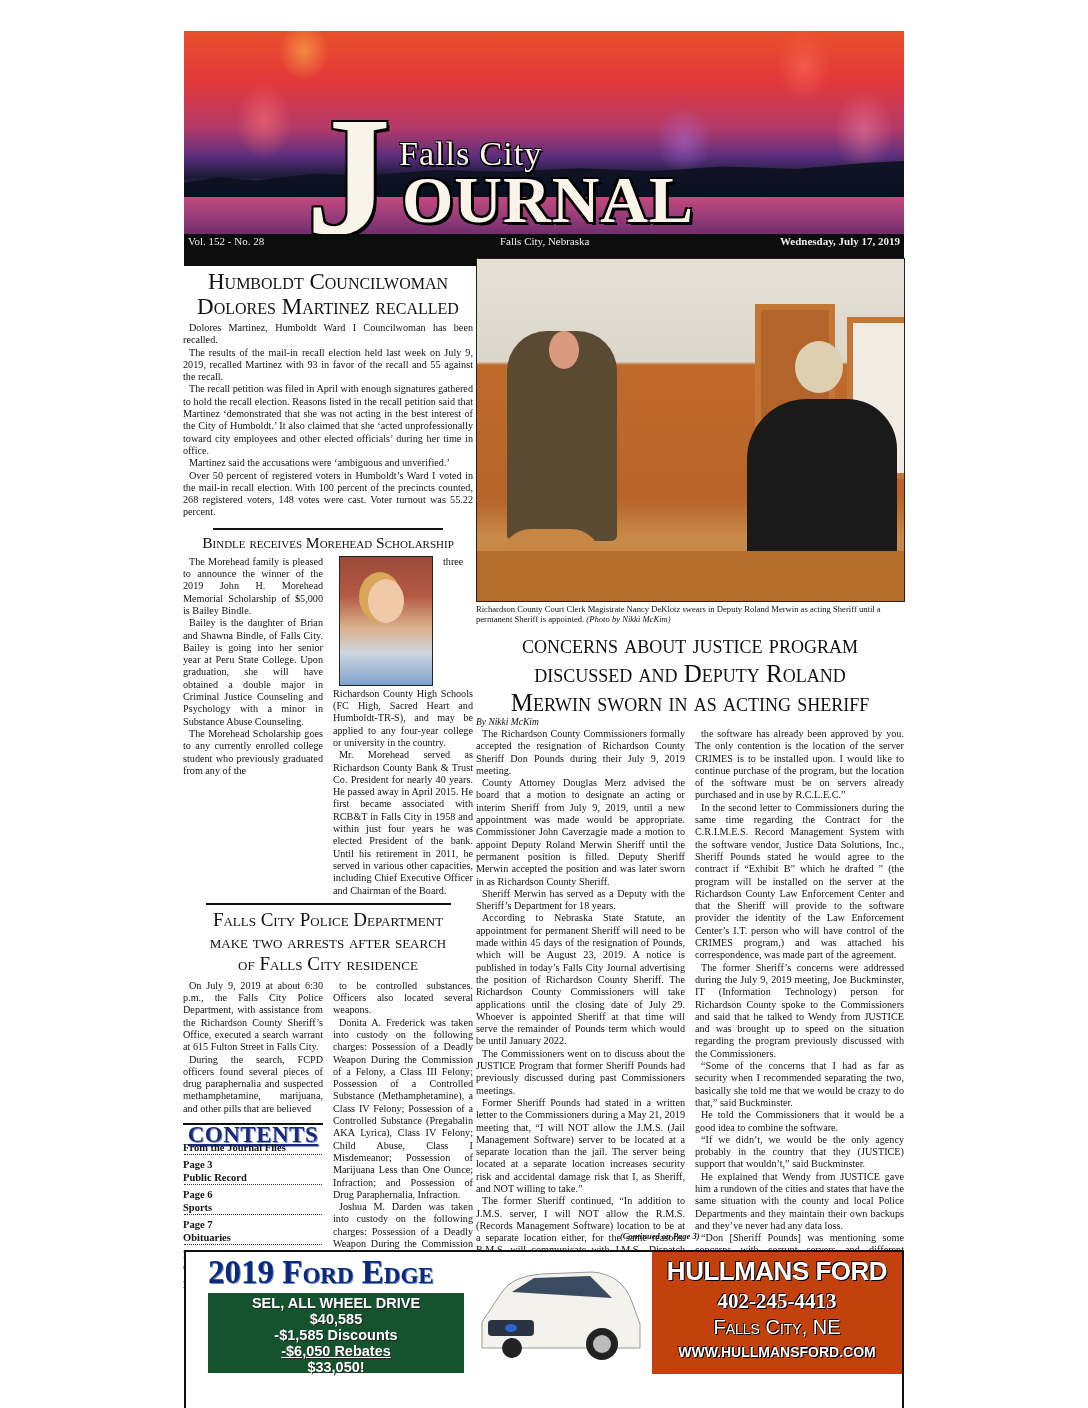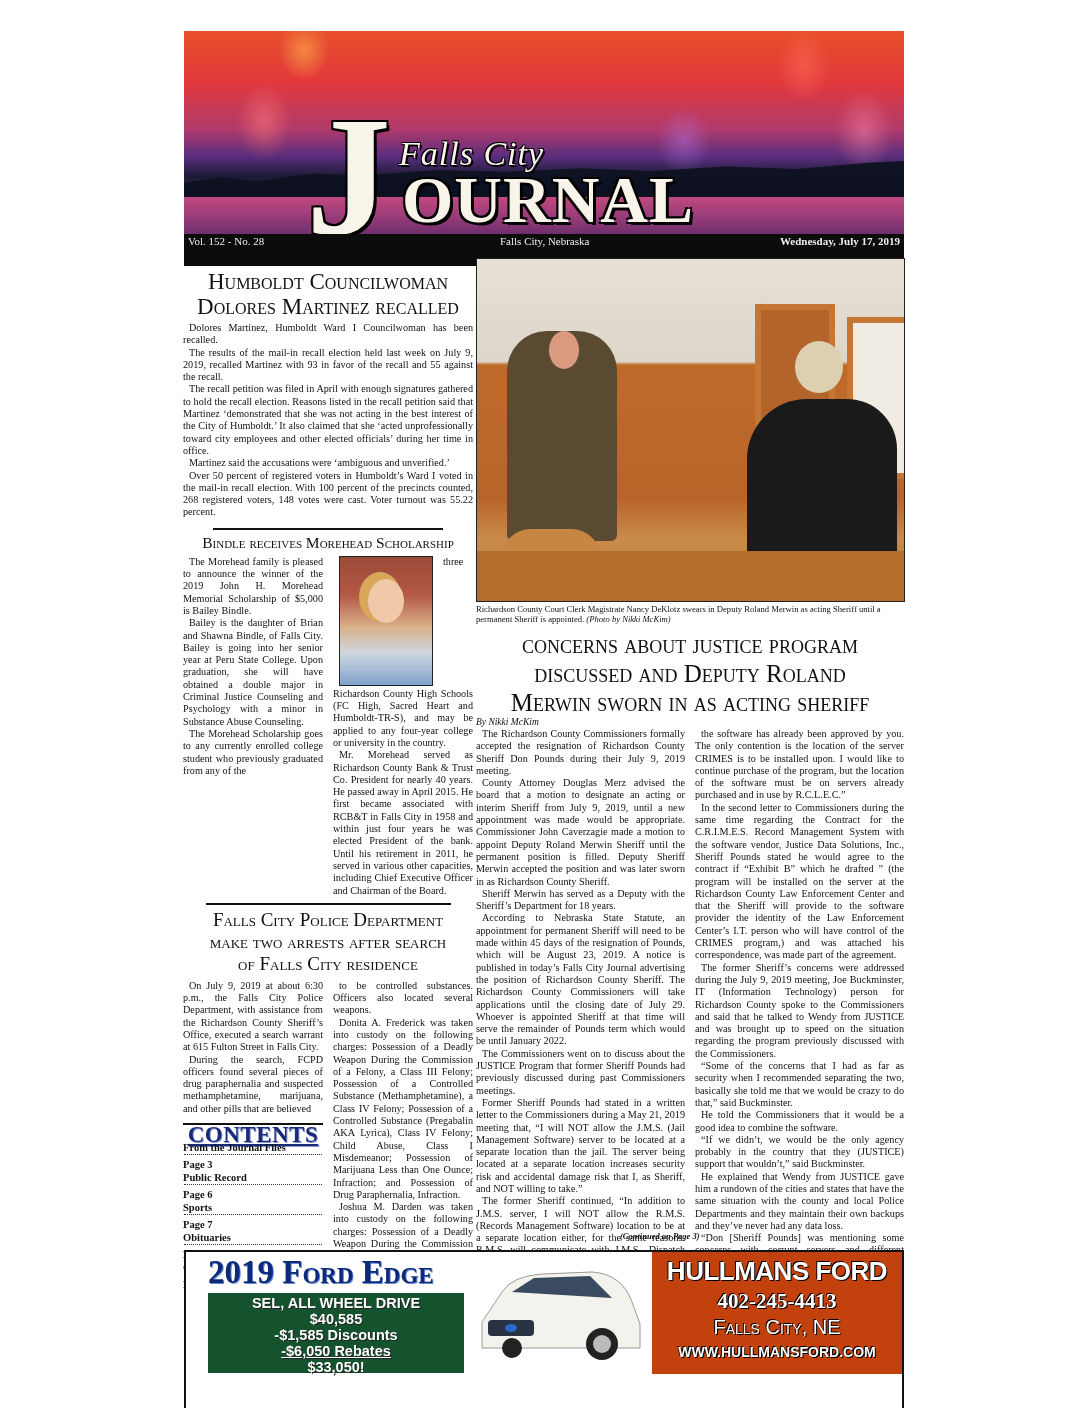--- a/index.html
+++ b/index.html
@@ -15,21 +15,21 @@
       radial-gradient(ellipse 42px 60px at 680px 100px, rgba(255,140,170,0.45), transparent 70%),
       radial-gradient(ellipse 36px 42px at 120px 20px, rgba(255,180,80,0.6), transparent 70%),
       radial-gradient(ellipse 40px 50px at 500px 110px, rgba(180,120,230,0.45), transparent 70%),
       linear-gradient(180deg, #e8502a 0%, #e2383b 25%, #b23a6a 48%, #5a2e7d 62%, #1a1a35 72%, #7a3a72 84%, #c0508a 100%);
   }
   #masthead .treeline { position: absolute; left: 0; right: 0; top: 130px; height: 36px;
     background: linear-gradient(180deg, #101425 0%, #0b0f1f 100%);
     clip-path: polygon(0 60%, 5% 45%, 10% 55%, 18% 35%, 25% 40%, 35% 25%, 45% 30%, 55% 20%, 65% 28%, 75% 15%, 85% 22%, 95% 5%, 100% 0, 100% 100%, 0 100%); }
   #masthead .water { position: absolute; left: 0; right: 0; top: 166px; height: 37px;
     background: linear-gradient(180deg, #c2497c 0%, #9a3d7a 50%, #6f2f6c 100%); }
-  #title-falls-city { left: 215px; top: 104px; font-size: 34px; font-style: italic; color: #f8f4ea;
+  #title-falls-city { left: 215px; top: 104px; font-size: 34px; color: #f8f4ea;
     letter-spacing: 1px; text-shadow: 2px 2px 0 #000, -1px -1px 0 #000, 1px -1px 0 #000, -1px 1px 0 #000; }
   #title-j { left: 122px; top: 60px; font-size: 170px; line-height: 170px; color: #f8f4ea; font-weight: bold;
     text-shadow: 3px 3px 0 #000, -2px -2px 0 #000, 2px -2px 0 #000, -2px 2px 0 #000; }
   #title-ournal { left: 218px; top: 136px; font-size: 66px; line-height: 66px; color: #f8f4ea; font-weight: bold; letter-spacing: 1px;
     text-shadow: 3px 3px 0 #000, -2px -2px 0 #000, 2px -2px 0 #000, -2px 2px 0 #000; }
   #dateline { left: 184px; top: 234px; width: 720px; height: 32px; background: #0c0c0c; color: #eee; font-size: 11px; }
   #dateline span { position: absolute; top: 1px; }
 
   
   .hl { text-align: center; font-variant: small-caps; font-weight: normal; color: #111; margin: 0; }

